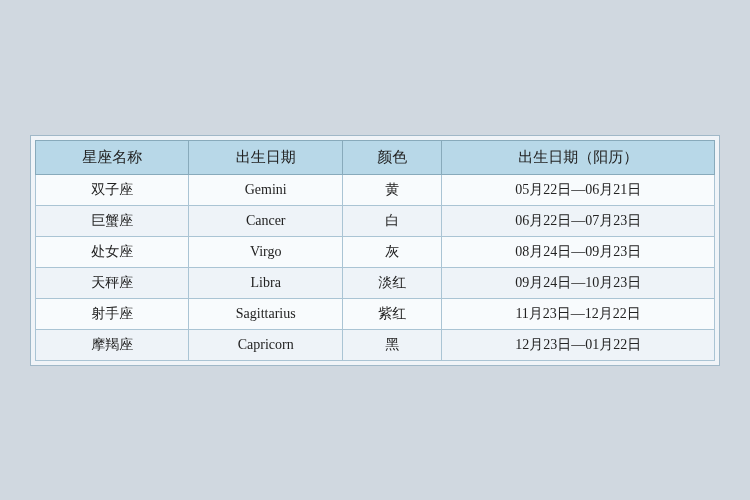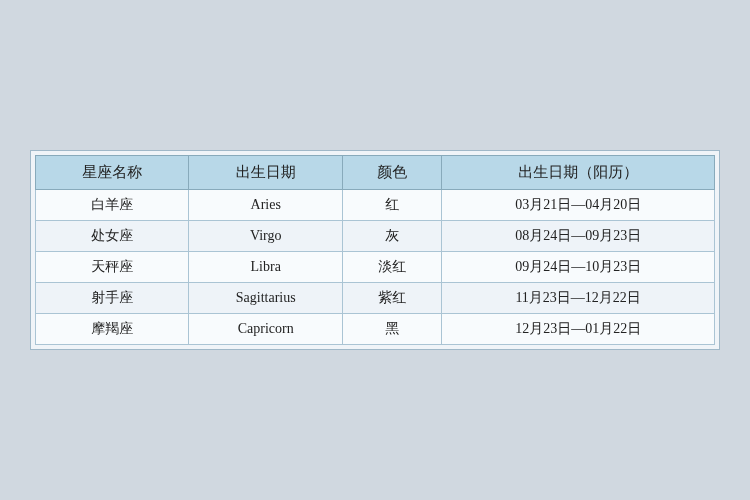--- a/index.html
+++ b/index.html
@@ -63,25 +63,31 @@
   <table>
     <thead>
       <tr>
         <th>星座名称</th>
         <th>出生日期</th>
         <th>颜色</th>
         <th>出生日期（阳历）</th>
       </tr>
     </thead>
     <tbody id="table-body">
-    <tr>
-          <td>白羊座</td>
-          <td>Aries</td>
-          <td>红</td>
-          <td>03月21日—04月20日</td>
+        <tr>
+          <td>双子座</td>
+          <td>Gemini</td>
+          <td>黄</td>
+          <td>05月22日—06月21日</td>
+        </tr>
+        <tr>
+          <td>巨蟹座</td>
+          <td>Cancer</td>
+          <td>白</td>
+          <td>06月22日—07月23日</td>
         </tr>
         <tr>
           <td>处女座</td>
           <td>Virgo</td>
           <td>灰</td>
           <td>08月24日—09月23日</td>
         </tr>
         <tr>
           <td>天秤座</td>
           <td>Libra</td>

